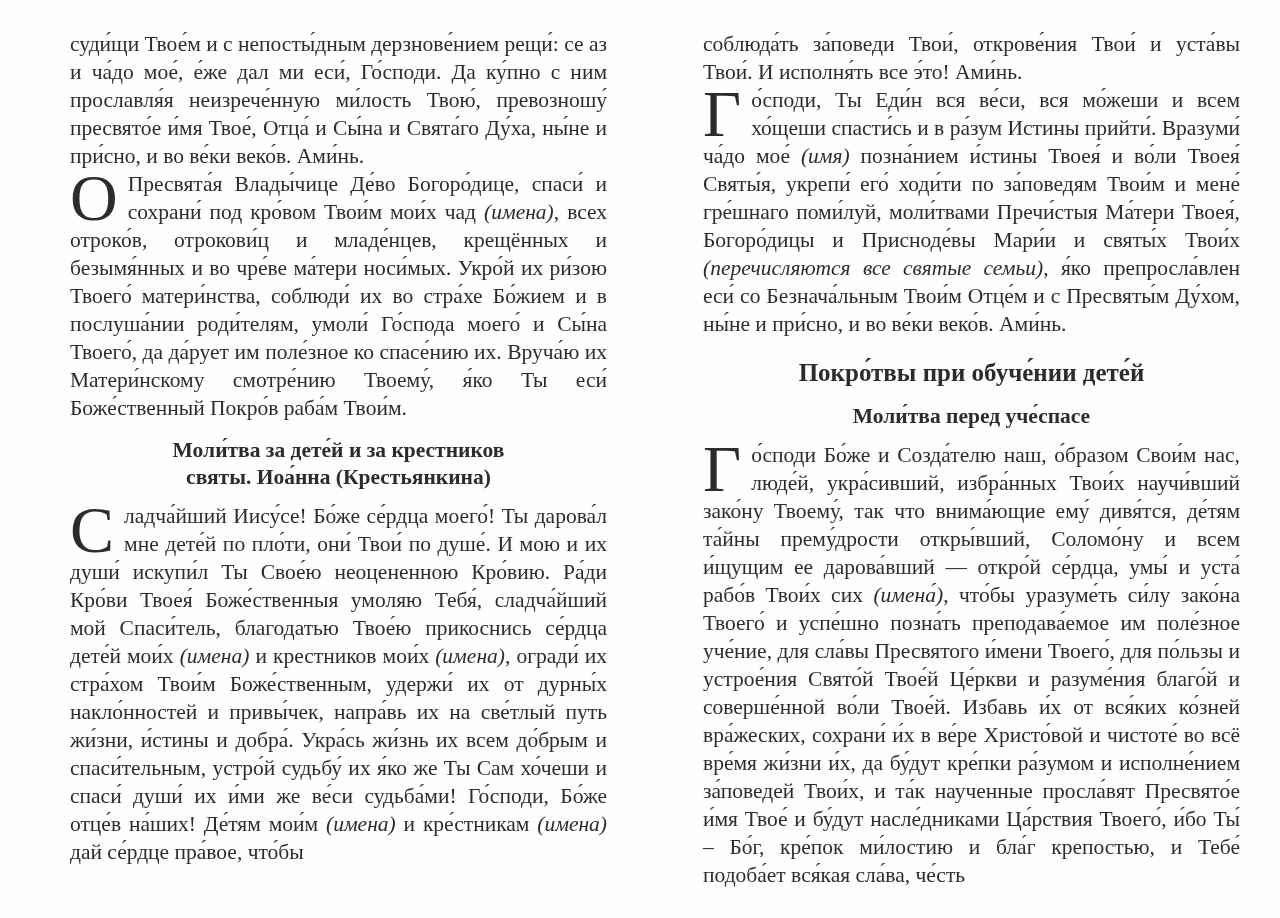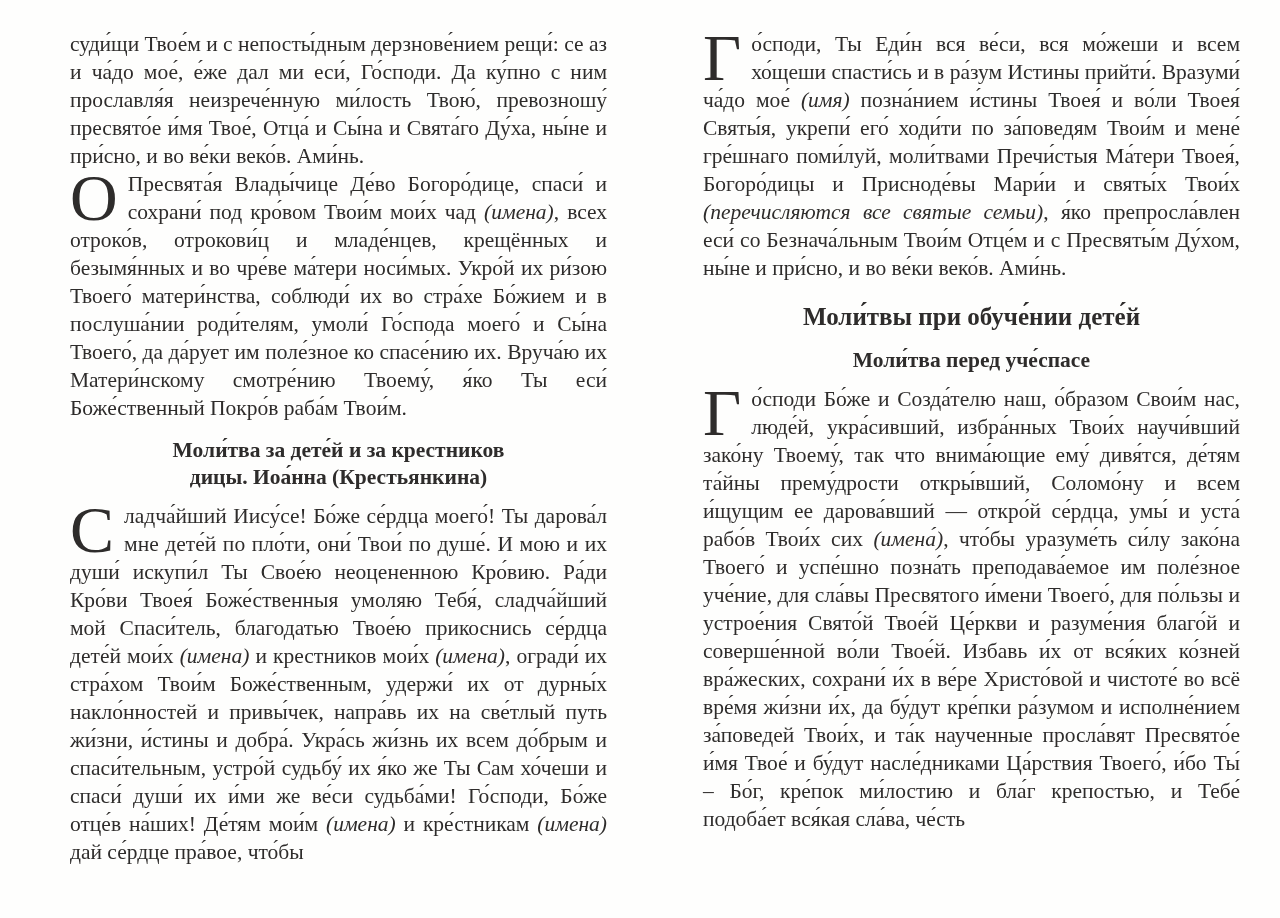--- a/index.html
+++ b/index.html
@@ -61,36 +61,37 @@
   <div class="page">
     <p class="para"><span>суди́щи Твое́м и с непосты́дным дерзнове́нием рещи́: се аз и ча́до мое́, е́же дал ми еси́, Го́споди. Да ку́пно с ним прославля́я неизрече́нную ми́лость Твою́, превозношу́ пресвято́е и́мя Твое́, Отца́ и Сы́на и Свята́го Ду́ха, ны́не и при́сно, и во ве́ки веко́в. Ами́нь.</span></p>
 
 
     <p class="para">
       <span class="dropcap">О</span><span><span>Пресвята́я Влады́чице Де́во Богоро́дице, спаси́ и сохрани́ под кро́вом Твои́м мои́х чад </span><em>(имена)</em><span>, всех отроко́в, отрокови́ц и младе́нцев, крещённых и безымя́нных и во чре́ве ма́тери носи́мых. Укро́й их ри́зою Твоего́ матери́нства, соблюди́ их во стра́хе Бо́жием и в послуша́нии роди́телям, умоли́ Го́спода моего́ и Сы́на Твоего́, да да́рует им поле́зное ко спасе́нию их. Вруча́ю их Матери́нскому смотре́нию Твоему́, я́ко Ты еси́ Боже́ственный Покро́в раба́м Твои́м.</span></span>
     </p>
 
     <h3 class="heading">
       <span class="h-line">Моли́тва за дете́й и за крестников</span>
-      <span class="h-line">дицы. Иоа́нна (Крестьянкина)</span>
+      <span class="h-line">святы. Иоа́нна (Крестьянкина)</span>
     </h3>
 
     <p class="para">
       <span class="dropcap">С</span><span><span>ладча́йший Иису́се! Бо́же се́рдца моего́! Ты дарова́л мне дете́й по пло́ти, они́ Твои́ по душе́. И мою и их души́ искупи́л Ты Свое́ю неоцененною Кро́вию. Ра́ди Кро́ви Твоея́ Боже́ственныя умоляю Тебя́, сладча́йший мой Спаси́тель, благодатью Твое́ю прикоснись се́рдца дете́й мои́х </span><em>(имена)</em><span> и крестников мои́х </span><em>(имена)</em><span>, огради́ их стра́хом Твои́м Боже́ственным, удержи́ их от дурны́х накло́нностей и привы́чек, напра́вь их на све́тлый путь жи́зни, и́стины и добра́. Укра́сь жи́знь их всем до́брым и спаси́тельным, устро́й судьбу́ их я́ко же Ты Сам хо́чеши и спаси́ души́ их и́ми же ве́си судьба́ми! Го́споди, Бо́же отце́в на́ших! Де́тям мои́м </span><em>(имена)</em><span> и кре́стникам </span><em>(имена)</em><span> дай се́рдце пра́вое, что́бы</span></span>
     </p>
   </div>
 
   <div class="page">
+    <p class="para"><span>соблюда́ть за́поведи Твои́, открове́ния Твои́ и уста́вы Твои́. И исполня́ть все э́то! Ами́нь.</span></p>
 
 
     <p class="para">
       <span class="dropcap">Г</span><span><span>о́споди, Ты Еди́н вся ве́си, вся мо́жеши и всем хо́щеши спасти́сь и в ра́зум Истины прийти́. Вразуми́ ча́до мое́ </span><em>(имя)</em><span> позна́нием и́стины Твоея́ и во́ли Твоея́ Святы́я, укрепи́ его́ ходи́ти по за́поведям Твои́м и мене́ гре́шнаго поми́луй, моли́твами Пречи́стыя Ма́тери Твоея́, Богоро́дицы и Присноде́вы Мари́и и святы́х Твои́х </span><em>(перечисляются все святые семьи)</em><span>, я́ко препросла́влен еси́ со Безнача́льным Твои́м Отце́м и с Пресвяты́м Ду́хом, ны́не и при́сно, и во ве́ки веко́в. Ами́нь.</span></span>
     </p>
 
-    <h2 class="section-heading">Моли́твы при обуче́нии дете́й</h2>
+    <h2 class="section-heading">Покро́твы при обуче́нии дете́й</h2>
 
     <h3 class="heading">Моли́тва перед уче́спасе</h3>
 
     <p class="para">
       <span class="dropcap">Г</span><span><span>о́споди Бо́же и Созда́телю наш, о́бразом Свои́м нас, люде́й, укра́сивший, избра́нных Твои́х научи́вший зако́ну Твоему́, так что внима́ющие ему́ дивя́тся, де́тям та́йны прему́дрости откры́вший, Соломо́ну и всем и́щущим ее дарова́вший — откро́й се́рдца, умы́ и уста́ рабо́в Твои́х сих </span><em>(имена́)</em><span>, что́бы уразуме́ть си́лу зако́на Твоего́ и успе́шно позна́ть преподава́емое им поле́зное уче́ние, для сла́вы Пресвятого и́мени Твоего́, для по́льзы и устрое́ния Свято́й Твое́й Це́ркви и разуме́ния благо́й и соверше́нной во́ли Твое́й. Избавь и́х от вся́ких ко́зней вра́жеских, сохрани́ и́х в ве́ре Христо́вой и чистоте́ во всё вре́мя жи́зни и́х, да бу́дут кре́пки ра́зумом и исполне́нием за́поведей Твои́х, и та́к наученные просла́вят Пресвято́е и́мя Твое́ и бу́дут насле́дниками Ца́рствия Твоего́, и́бо Ты́ – Бо́г, кре́пок ми́лостию и бла́г крепостью, и Тебе́ подоба́ет вся́кая сла́ва, че́сть</span></span>
     </p>
   </div>
 
 </div>
 

